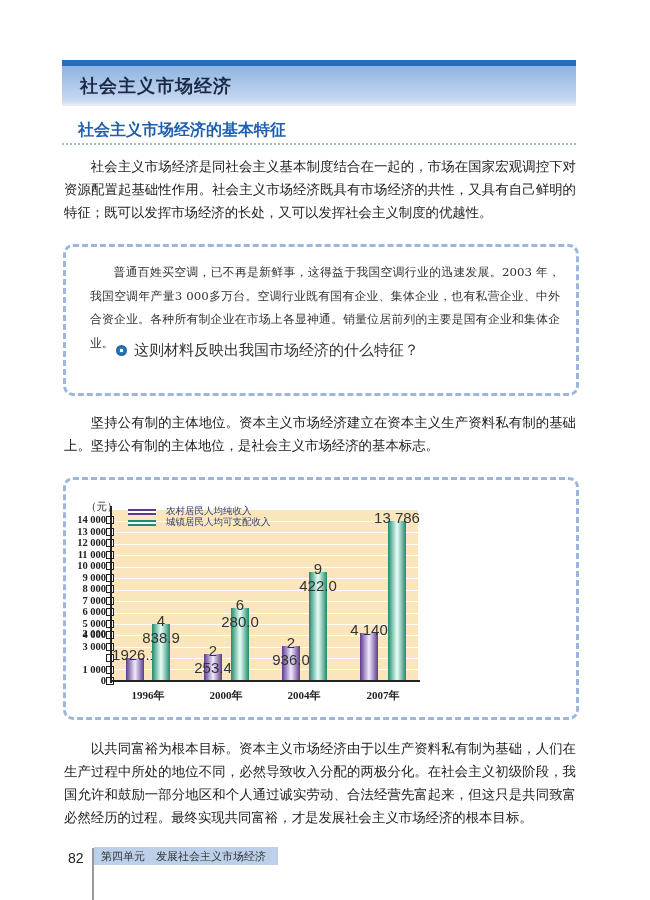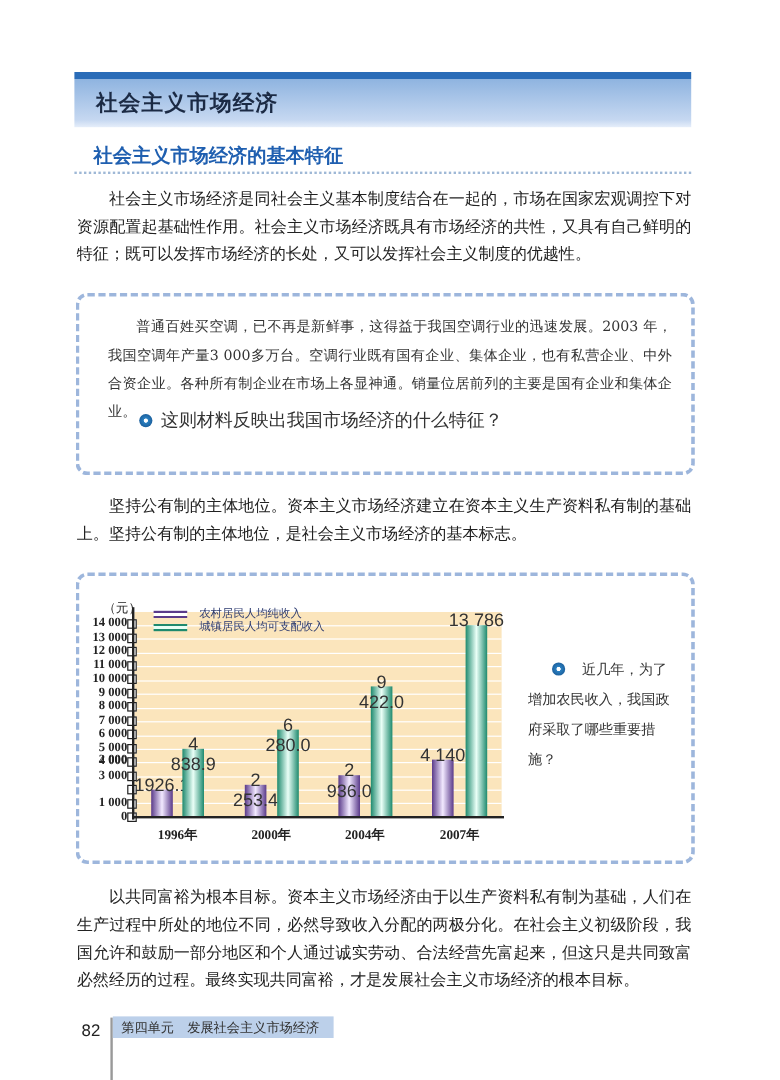--- a/index.html
+++ b/index.html
@@ -148,21 +148,20 @@
   <div class="bar green" style="left:388px; top:521px; height:159px;"></div>
   <div class="bar-label" style="left:372px; top:509px;">13 786</div>
 
   <div class="xlabel" style="left:118px;">1996年</div>
   <div class="xlabel" style="left:196px;">2000年</div>
   <div class="xlabel" style="left:274px;">2004年</div>
   <div class="xlabel" style="left:353px;">2007年</div>
 </div>
 
 <div class="abs" id="side-q">
-  <p><span class="dot" style="margin-left:20px;margin-right:14px;vertical-align:-1px;"></span><span>近几年，为了增加农民收入，我国政府采取了哪些重要措施？</span></p>
 </div>
 
 <div class="para" style="top:737px;">
   <p>以共同富裕为根本目标。资本主义市场经济由于以生产资料私有制为基础，人们在生产过程中所处的地位不同，必然导致收入分配的两极分化。在社会主义初级阶段，我国允许和鼓励一部分地区和个人通过诚实劳动、合法经营先富起来，但这只是共同致富必然经历的过程。最终实现共同富裕，才是发展社会主义市场经济的根本目标。</p>
 </div>
 
 <div class="abs" id="footer-rule"></div>
 <div class="abs" id="page-num">82</div>
 <div class="abs" id="footer-band"></div>
 <div class="abs" id="footer-text">第四单元　发展社会主义市场经济</div>

